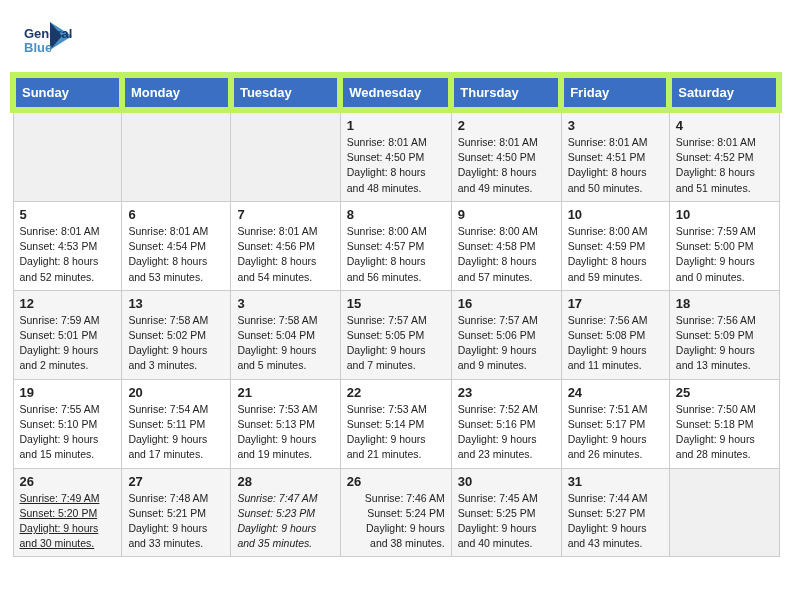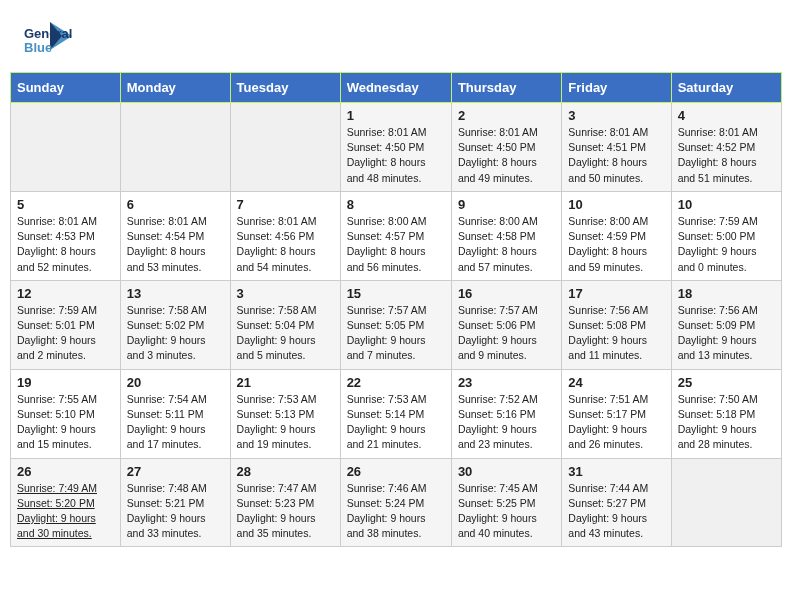--- a/index.html
+++ b/index.html
@@ -36,21 +36,21 @@
     }
     .calendar thead tr {
       background-color: #3a6fc4;
     }
     .calendar thead th {
       color: #fff;
       font-size: 13px;
       font-weight: bold;
       padding: 7px 6px;
       text-align: left;
-      border: 1px solid #bef264;
+      border: 6px solid #bef264;
     }
     .calendar tbody tr {
       vertical-align: top;
     }
     .calendar tbody td {
       border: 1px solid #ccc;
       padding: 5px 6px;
       width: 113px;
       min-height: 80px;
       font-size: 11px;
@@ -318,28 +318,28 @@
         </td>
         <td>
           <span class="day-number">27</span>
           <div class="day-info" style="white-space: pre-line;">Sunrise: 7:48 AM
 Sunset: 5:21 PM
 Daylight: 9 hours
 and 33 minutes.</div>
         </td>
         <td>
           <span class="day-number">28</span>
-          <div class="day-info" style="white-space: pre-line;">Sunrise: 7:47 AM
+          <div class="day-info" style="white-space: pre-line; font-style: italic;">Sunrise: 7:47 AM
 Sunset: 5:23 PM
 Daylight: 9 hours
 and 35 minutes.</div>
         </td>
         <td>
           <span class="day-number">26</span>
-          <div class="day-info" style="white-space: pre-line;">Sunrise: 7:46 AM
+          <div class="day-info" style="white-space: pre-line; text-align: right;">Sunrise: 7:46 AM
 Sunset: 5:24 PM
 Daylight: 9 hours
 and 38 minutes.</div>
         </td>
         <td>
           <span class="day-number">30</span>
           <div class="day-info" style="white-space: pre-line;">Sunrise: 7:45 AM
 Sunset: 5:25 PM
 Daylight: 9 hours
 and 40 minutes.</div>

